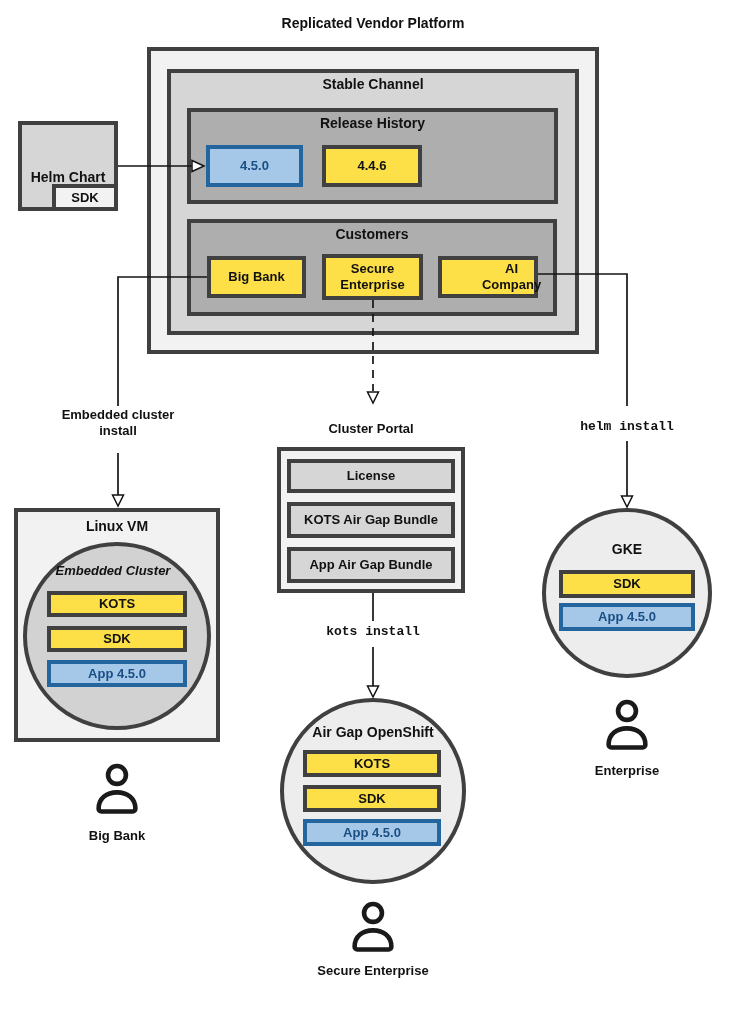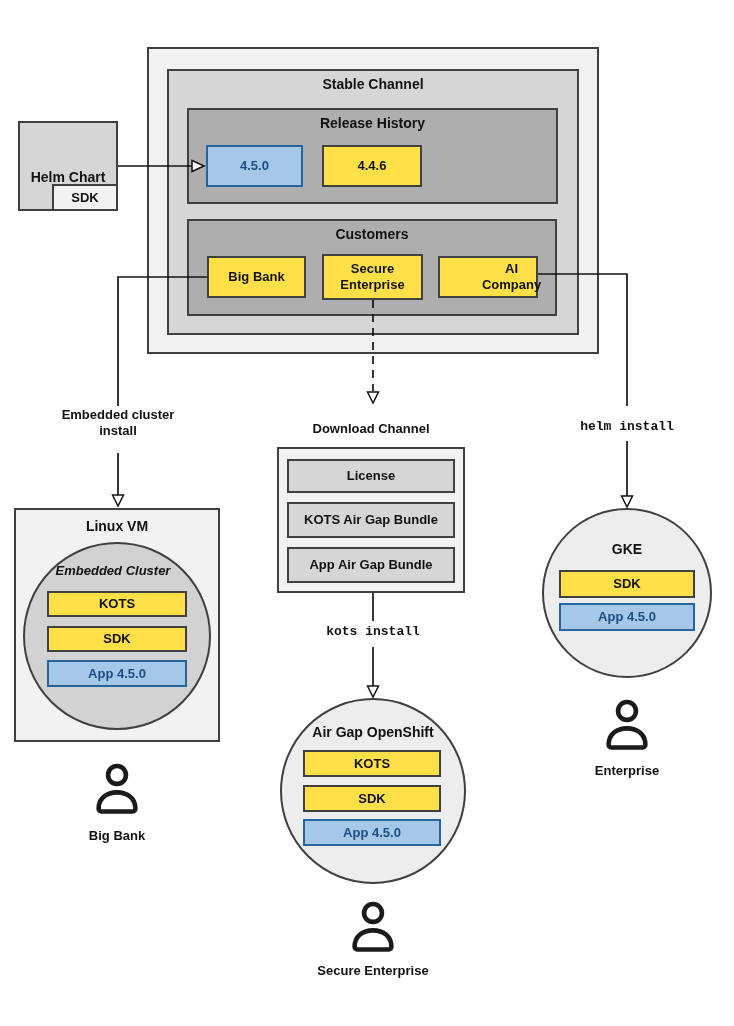--- a/index.html
+++ b/index.html
@@ -1,19 +1,19 @@
 <!DOCTYPE html>
 <html style="--highlight-fill: #a5c8e8; --highlight-border: #24659e; --highlight-text: #1a4e85;"><head>
 <meta charset="utf-8">
 <style>
   html,body{margin:0;padding:0;background:#fff;}
   .stage{position:relative;width:734px;height:1026px;overflow:hidden;
          font-family:"Liberation Sans",sans-serif;font-weight:bold;color:#111;}
   .abs{position:absolute;box-sizing:border-box;}
-  .box{border:2px solid #404040;display:flex;align-items:center;justify-content:center;
+  .box{border:4px solid #404040;display:flex;align-items:center;justify-content:center;
        text-align:center;line-height:1.2;}
   .fill-white{background:#fde047;}
   .fill-light{background:#f2f2f2;}
   .fill-mid{background:#d6d6d6;}
   .fill-dark{background:#aeaeae;}
   .fill-circle{background:#ededed;}
   .fill-cluster{background:#d2d2d2;}
   .circle{border-radius:50%;}
   .blue{background:var(--highlight-fill,#a5c8e8);
         border-color:var(--highlight-border,#24659e);
@@ -26,20 +26,21 @@
   svg.overlay{position:absolute;left:0;top:0;pointer-events:none;}
   svg.overlay path{stroke:#141414;stroke-width:1.7;fill:none;}
   svg.overlay polygon{fill:#ffffff;stroke:#141414;stroke-width:1.5;}
   .person svg{display:block;}
 </style>
 </head>
 <body>
 
 <div class="stage">
 
+  <div class="ttl" style="left:173px;top:15px;width:400px;">Replicated Vendor Platform</div>
 
   <div class="abs box fill-light" style="left:147px;top:47px;width:452px;height:307px;"></div>
 
   <div class="abs box fill-mid" style="left:167px;top:69px;width:412px;height:266px;"></div>
   <div class="ttl" style="left:167px;top:76px;width:412px;">Stable Channel</div>
 
   <div class="abs box fill-dark" style="left:187px;top:108px;width:371px;height:96px;"></div>
   <div class="ttl" style="left:187px;top:115px;width:371px;">Release History</div>
 
   <div class="abs box blue f13" style="left:206px;top:145px;width:97px;height:42px;">4.5.0</div>
@@ -53,21 +54,21 @@
   <div class="abs box fill-white f13" style="left:438px;top:256px;width:100px;height:42px;padding-left:47px;">AI Company</div>
 
   <div class="abs box fill-mid" style="left:18px;top:121px;width:100px;height:90px;"></div>
   <div class="ttl" style="left:18px;top:153px;width:100px;margin-top:16px;">Helm Chart</div>
   <div class="abs box fill-light f13" style="left:52px;top:184px;width:66px;height:27px;">SDK</div>
 
   <div class="caption" style="left:48px;top:407px;width:140px;text-align:center;">Embedded cluster install</div>
   <div class="caption mono" style="left:557px;top:419px;width:140px;">helm install</div>
   <div class="caption mono" style="left:303px;top:624px;width:140px;">kots install</div>
 
-  <div class="caption f14" style="left:277px;top:421px;width:188px;">Download Channel</div>
+  <div class="caption f14" style="left:277px;top:421px;width:188px;">Cluster Portal</div>
   <div class="abs box fill-light" style="left:277px;top:447px;width:188px;height:146px;"></div>
   <div class="abs box fill-mid f13" style="left:287px;top:459px;width:168px;height:34px;">License</div>
   <div class="abs box fill-mid f13" style="left:287px;top:502px;width:168px;height:36px;">KOTS Air Gap Bundle</div>
   <div class="abs box fill-mid f13" style="left:287px;top:547px;width:168px;height:36px;">App Air Gap Bundle</div>
 
   <div class="abs box fill-light" style="left:14px;top:508px;width:206px;height:234px;"></div>
   <div class="ttl" style="left:14px;top:518px;width:206px;">Linux VM</div>
   <div class="abs box fill-cluster circle" style="left:23px;top:542px;width:188px;height:188px;"></div>
   <div class="ttl f13" style="left:19px;top:563px;width:188px;font-style:italic;">Embedded Cluster</div>
   <div class="abs box fill-white f13" style="left:47px;top:591px;width:140px;height:26px;">KOTS</div>

